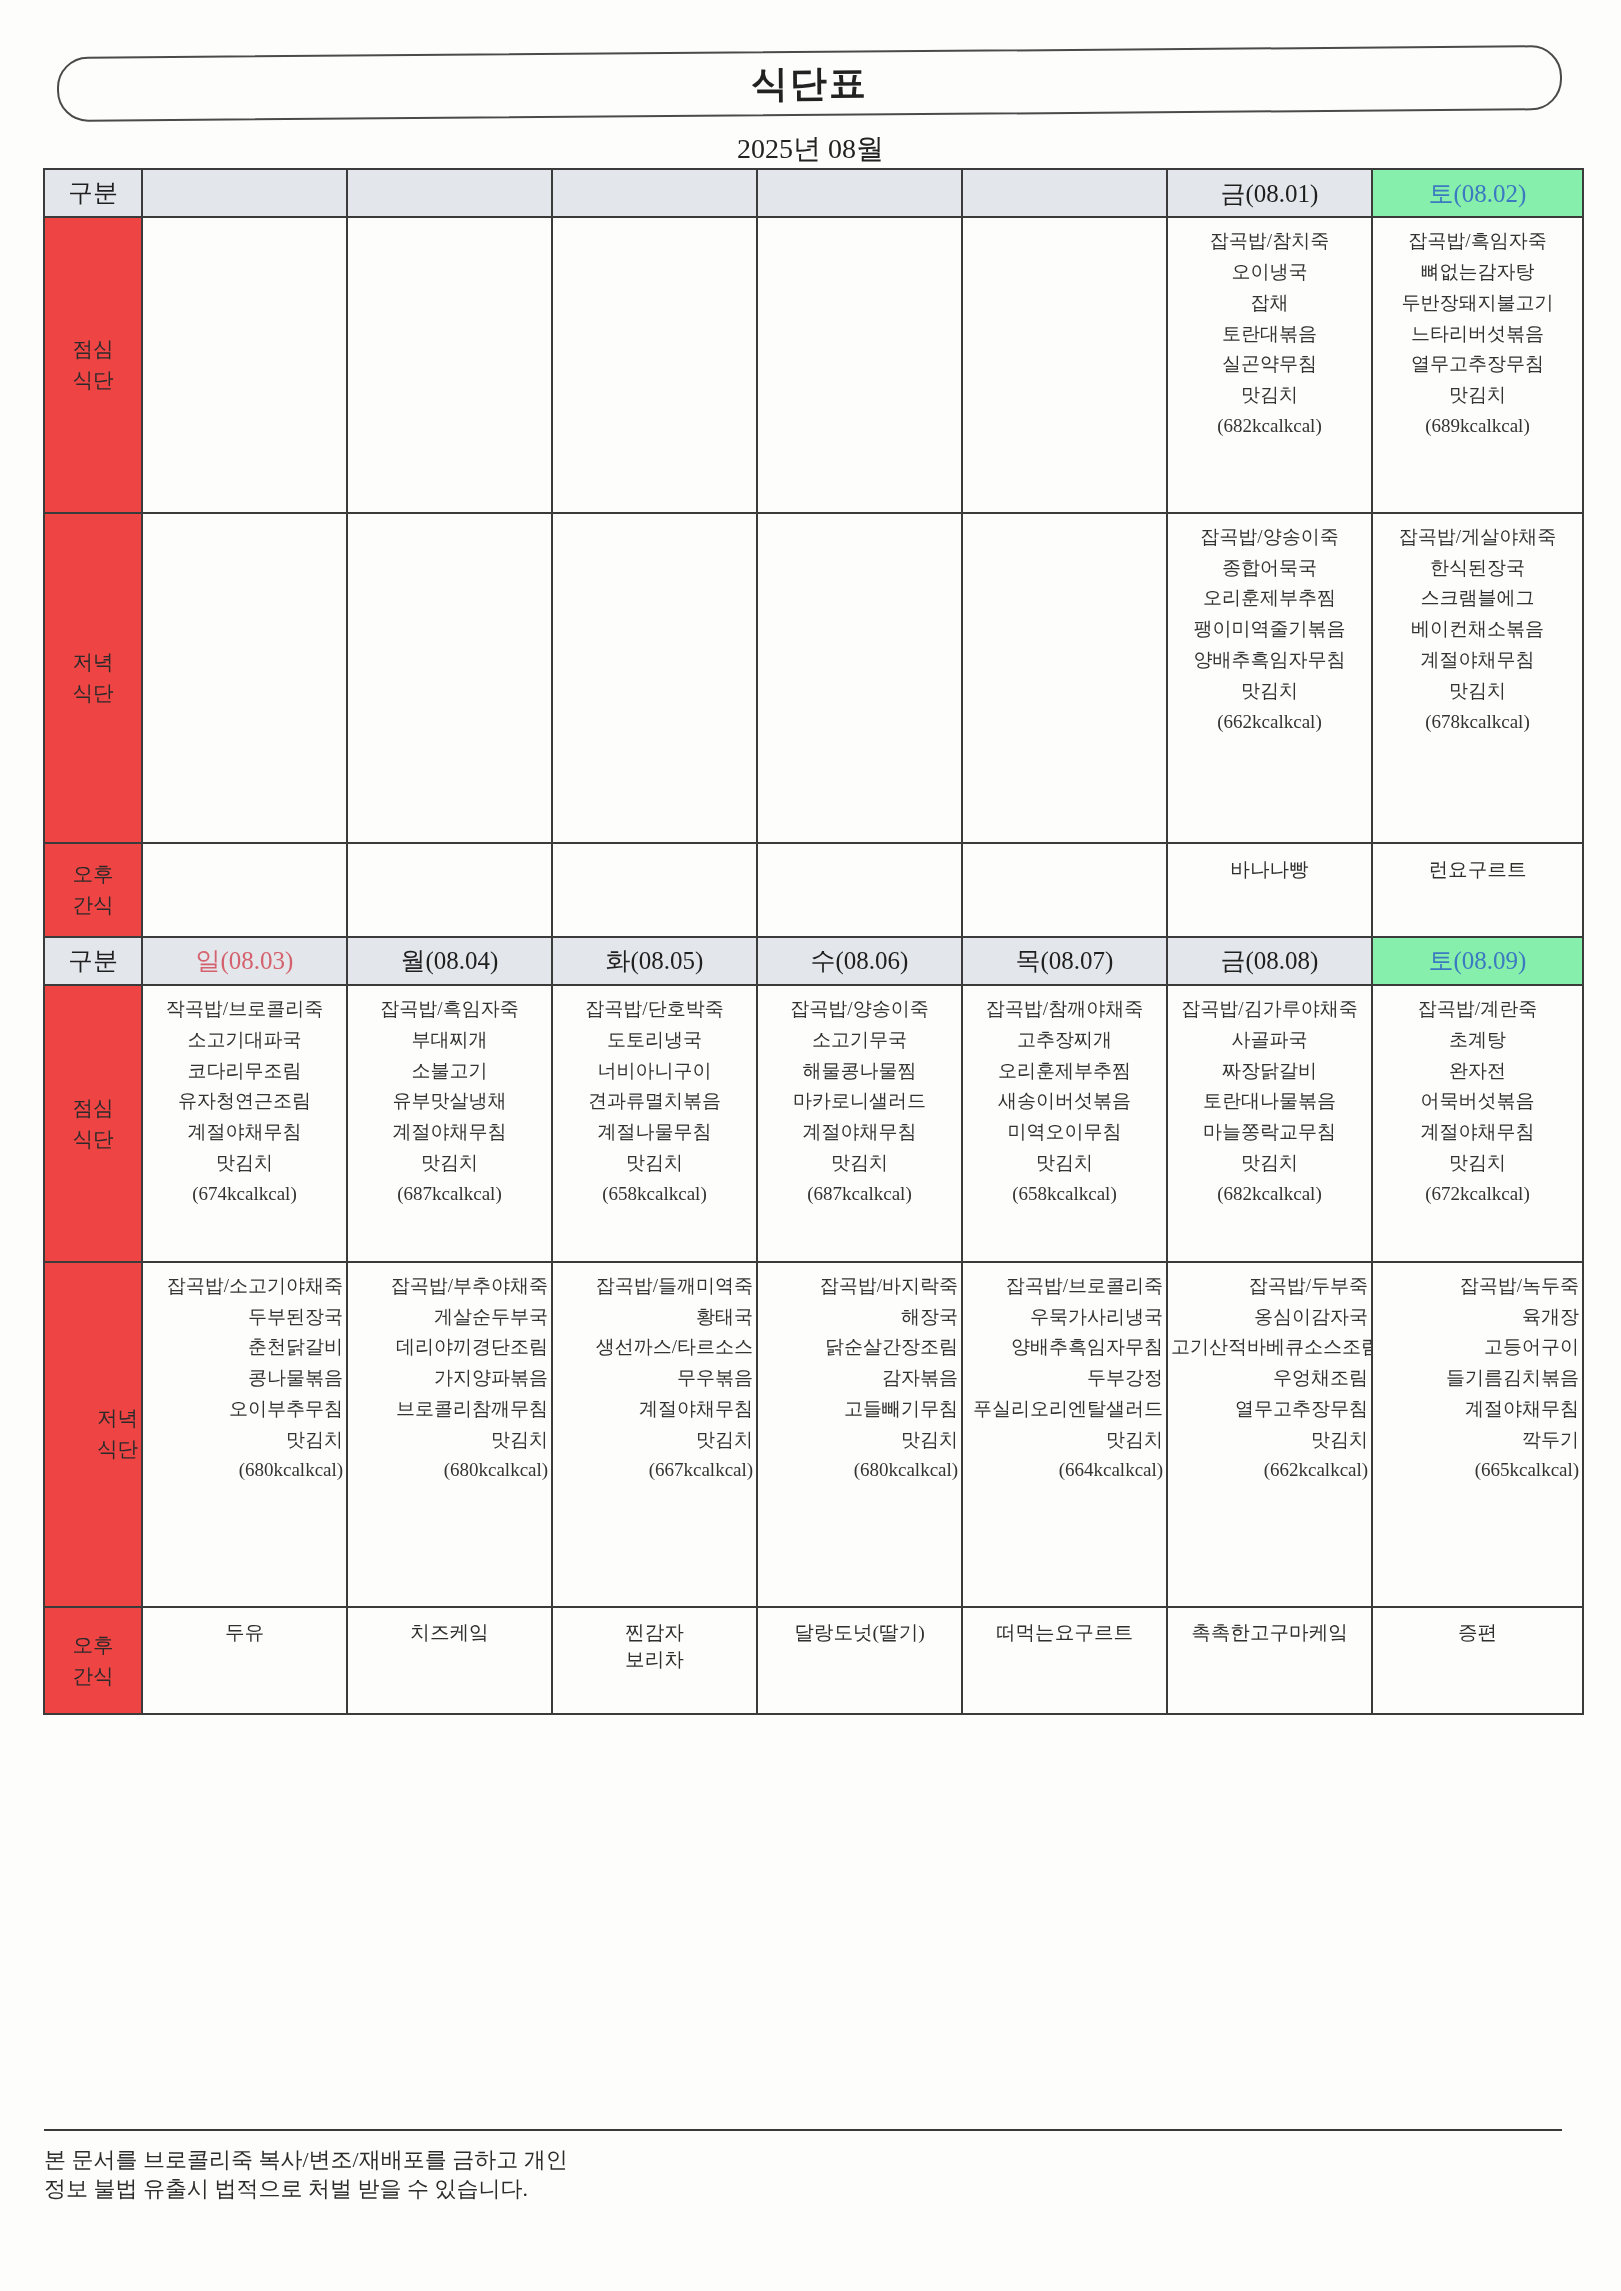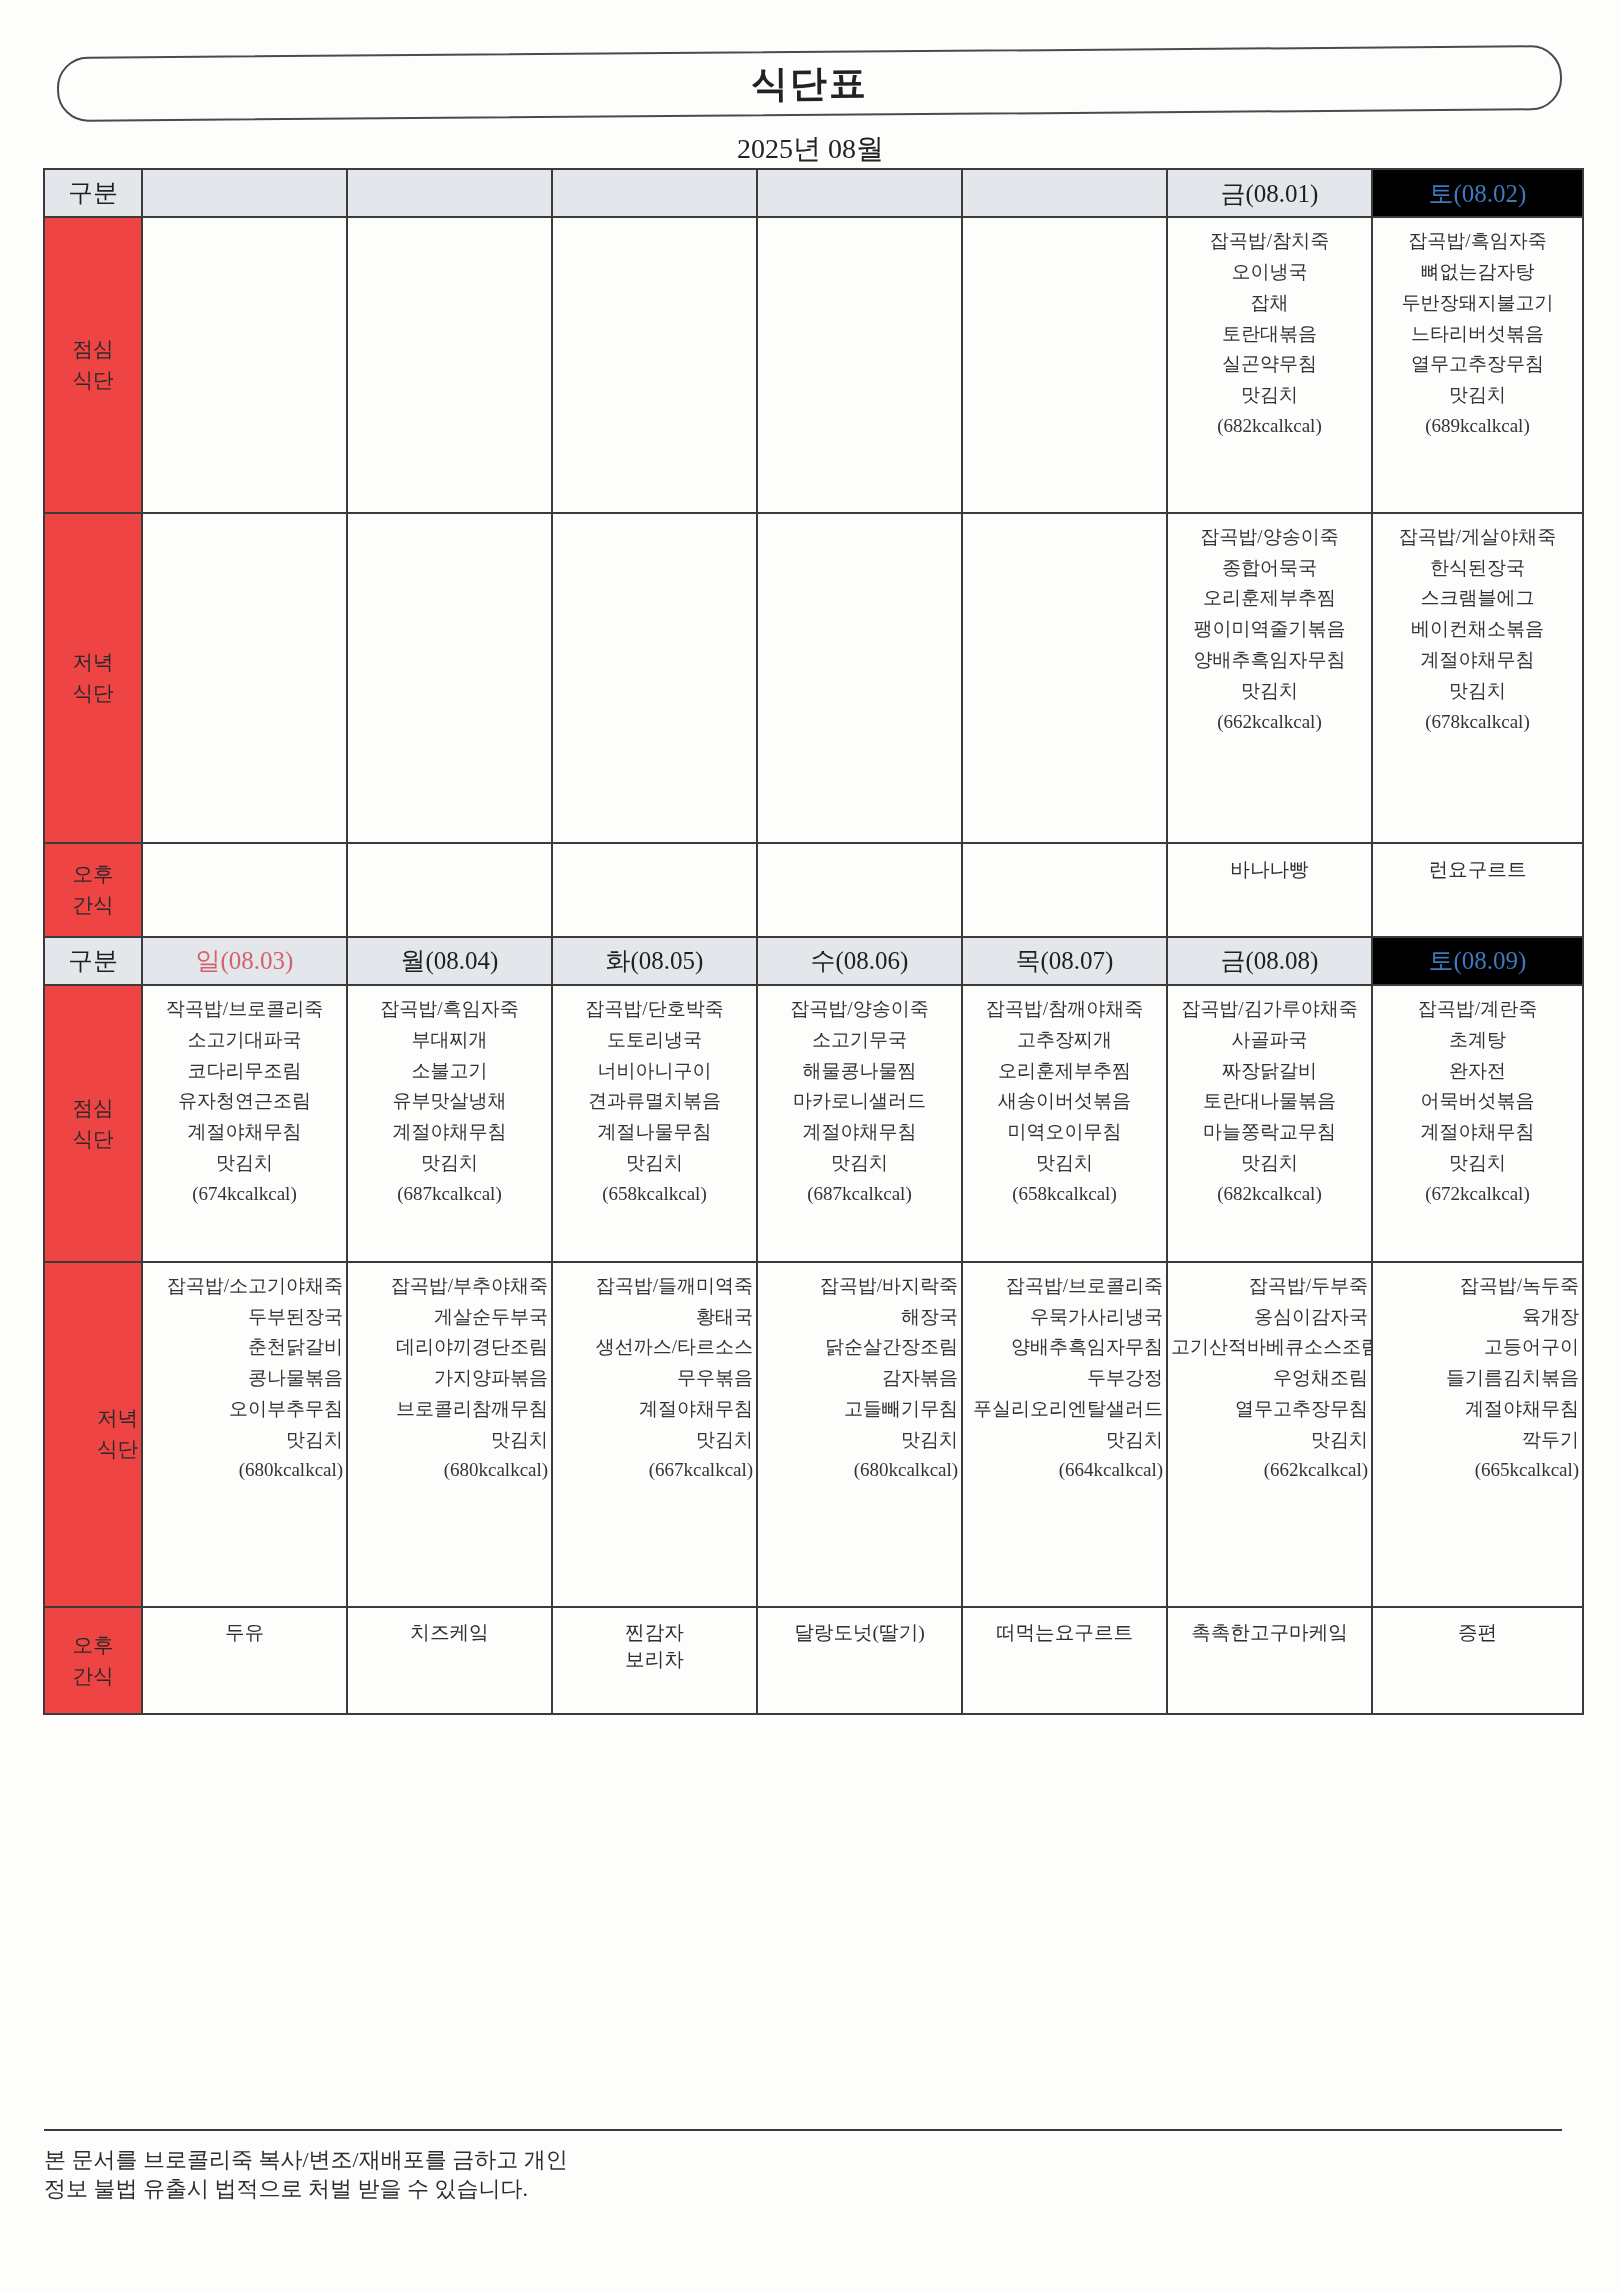--- a/index.html
+++ b/index.html
@@ -63,21 +63,21 @@
     word-break: keep-all;
     overflow: hidden;
   }
   .hdr-row th {
     background: #e3e6ea;
     vertical-align: middle;
     font-size: 25px;
     height: 39px;
     color: #1f1f1f;
   }
-  .hdr-row th.sat-hdr { background: #000000; color: #3b79c0; }
+  .hdr-row th.sat-hdr { background: #86efac; color: #3b79c0; }
   .hdr-row th.sun-hdr { color: #d4626e; }
   .label-cell {
     background: #ef4444;
     vertical-align: middle !important;
     font-size: 20.6px;
     color: #2a2a2a;
     line-height: 1.5;
   }
   .menu-cell {
     font-size: 19px;

